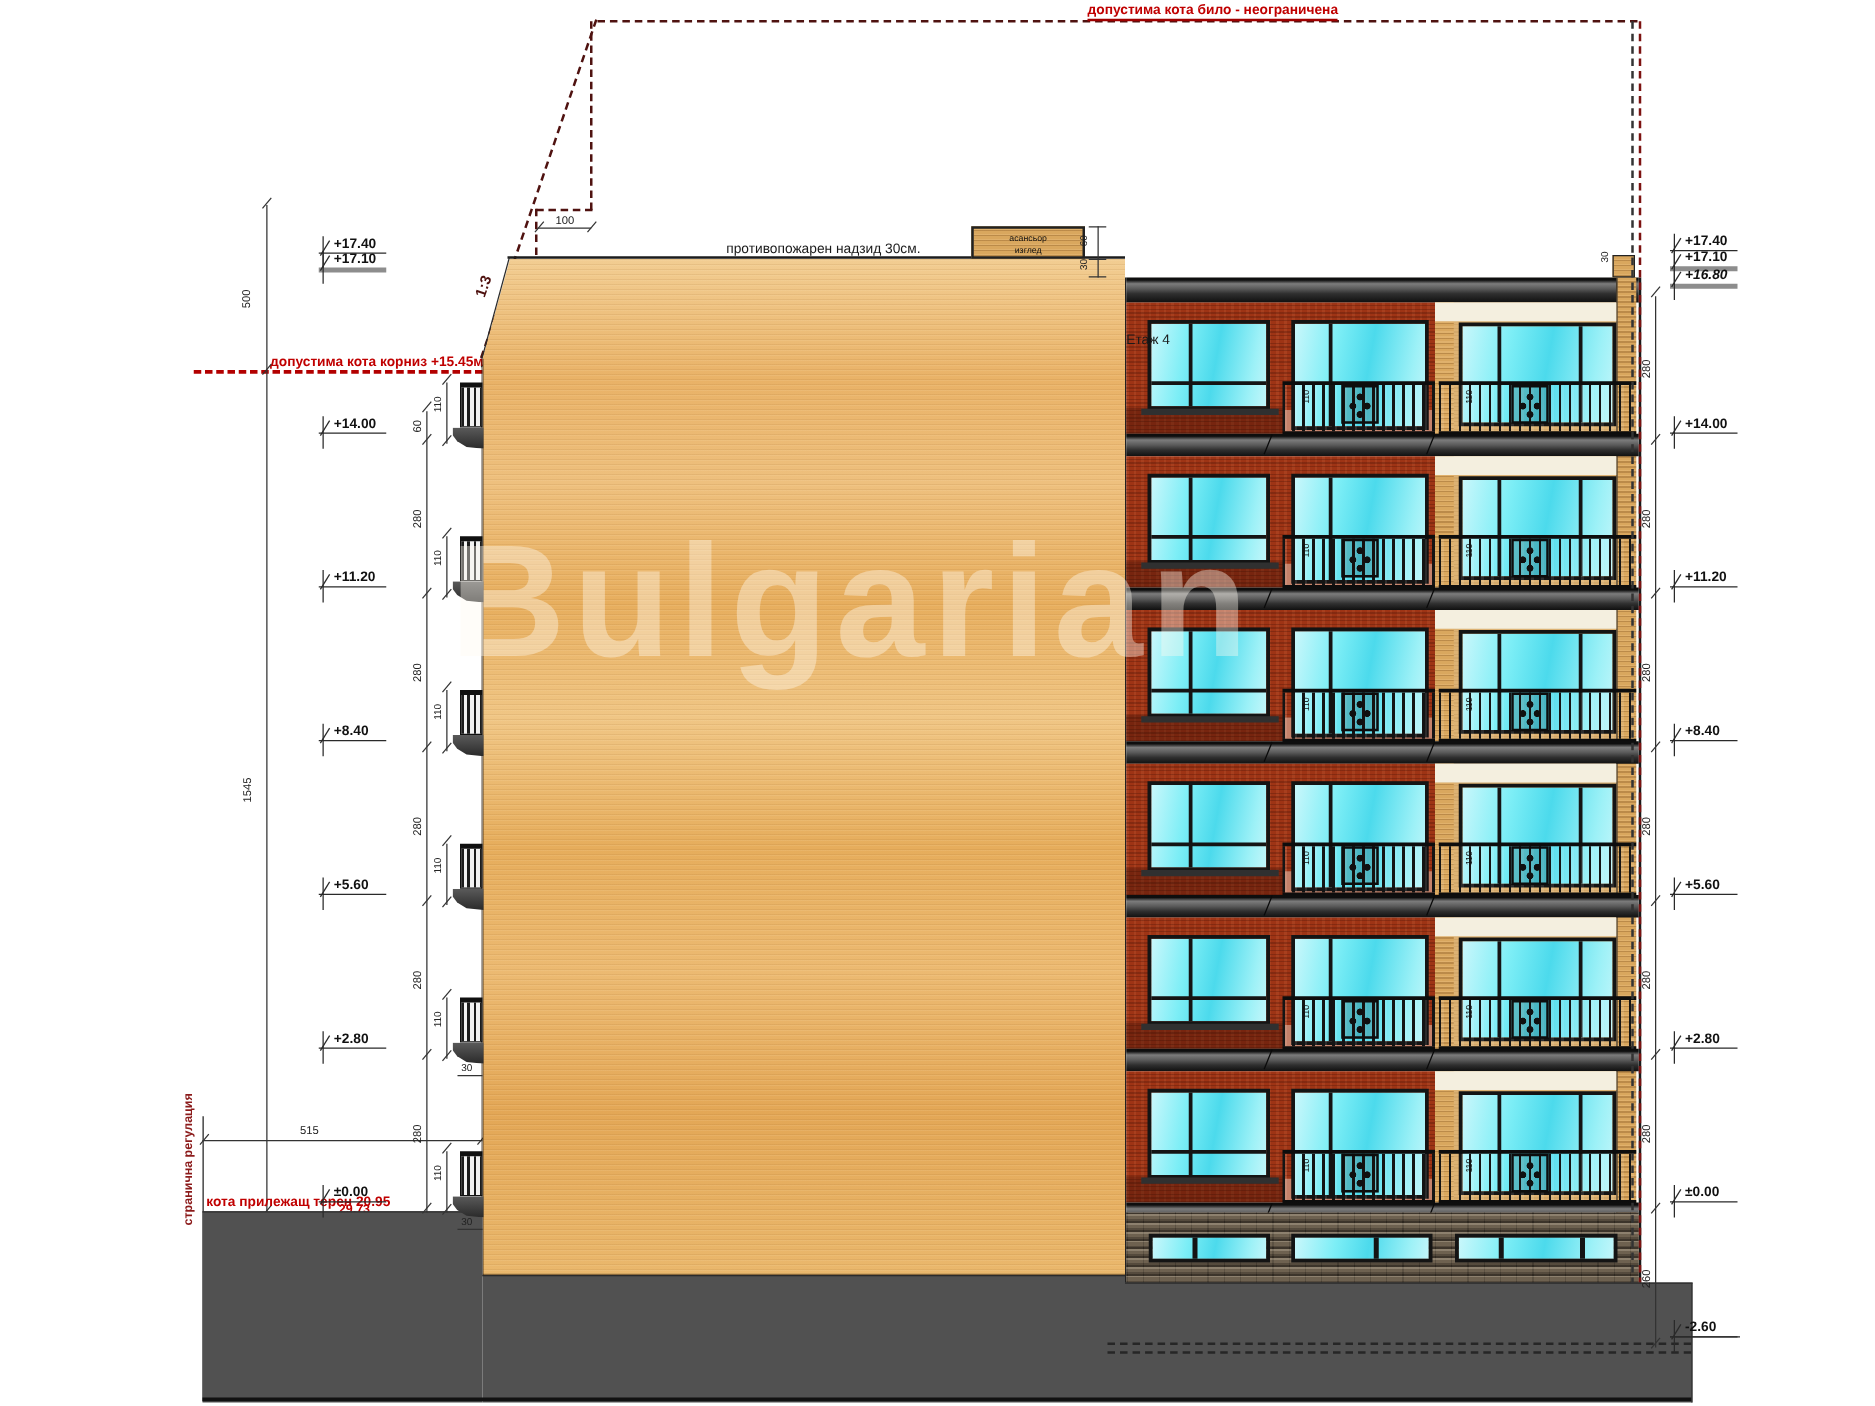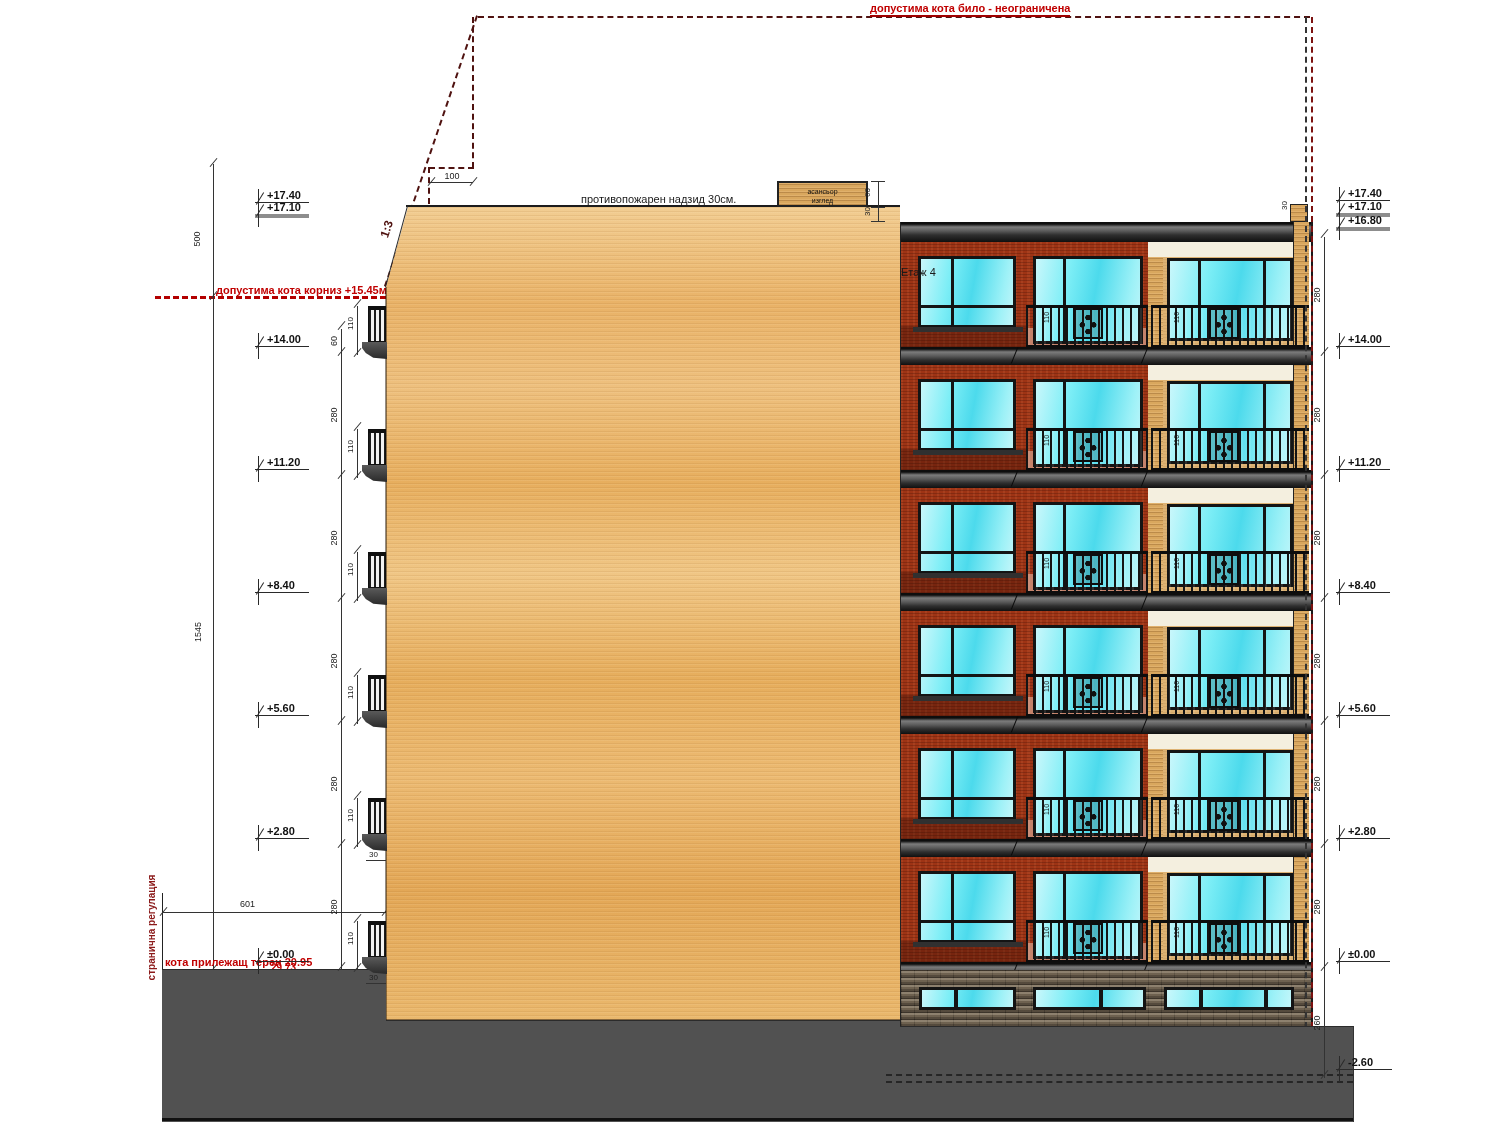--- a/index.html
+++ b/index.html
@@ -85,21 +85,21 @@
   <div class="abs tk" style="left:208px;top:295px;"></div>
   <div class="abs tk" style="left:208px;top:968px;"></div>
   <span class="abs dim rot" style="left:177px;top:234px;width:40px;">500</span>
   <span class="abs dim rot" style="left:176px;top:627px;width:44px;">1545</span>
 
   <div class="abs vline" style="left:162px;top:893px;height:228px;border-left:1.5px solid #222;"></div>
   <span class="abs" style="left:96px;top:922px;width:110px;text-align:center;transform:rotate(-90deg);font-size:10px;font-weight:bold;color:#8b1a1a;">странична регулация</span>
   <div class="abs dimline" style="left:162px;top:912px;width:224px;"></div>
   <div class="abs tk" style="left:158px;top:911px;"></div>
   <div class="abs tk" style="left:380px;top:911px;"></div>
-  <span class="abs dim" style="left:240px;top:899px;">601</span>
+  <span class="abs dim" style="left:240px;top:899px;">515</span>
   <span class="abs redtxt" style="left:165px;top:956px;">кота прилежащ терен 20.95</span>
   <span class="abs redtxt" style="left:271px;top:962px;font-size:10px;">29.73</span>
 
   <div class="abs" id="firewall"></div>
   <div class="abs" style="left:406px;top:205px;width:494px;height:2px;background:#1c1c1c;"></div>
   <div class="abs" style="left:408px;top:206px;width:84px;height:0;border-top:1.5px solid #2a2a2a;transform-origin:0 0;transform:rotate(105.2deg);"></div>
   <div class="abs" style="left:385px;top:287px;width:2px;height:734px;background:rgba(40,25,10,.5);"></div>
   <div class="abs" style="left:386px;top:1019px;width:514px;height:2px;background:rgba(30,20,10,.45);"></div>
   <span class="abs blktxt" style="left:581px;top:193px;">противопожарен надзид 30см.</span>
 
@@ -305,20 +305,21 @@
   <div class="abs" style="left:1311px;top:17px;height:1011px;width:0;border-left:2px dashed #7c1210;"></div>
 
   <div class="abs gnd" style="left:162px;top:969px;width:224px;height:152px;"></div>
   <div class="abs gnd" style="left:386px;top:1020px;width:514px;height:101px;"></div>
   <div class="abs gnd" style="left:900px;top:1026px;width:453px;height:95px;border-right:1.5px solid #333;"></div>
   <div class="abs" style="left:162px;top:1118px;width:1191px;height:3px;background:#111;"></div>
   <div class="abs fdsh" style="left:886px;top:1074px;width:467px;"></div>
   <div class="abs fdsh" style="left:886px;top:1081px;width:467px;"></div>
 
   <div class="abs" id="wm">
+    <div>Bulgarian</div>
   </div>
 <div class="mline" style="position: absolute; left: 255px; top: 202px; width: 54px;"></div>
     <div class="mvbar" style="position: absolute; left: 258px; top: 189px;"></div>
     <div class="mtick" style="position: absolute; left: 253px; top: 198px;"></div>
     <span class="mlbl" style="position: absolute; left: 267px; top: 189px;">+17.40</span>
     <div class="mline thick" style="position: absolute; left: 255px; top: 214px; width: 54px;"></div>
     <div class="mvbar" style="position: absolute; left: 258px; top: 201px;"></div>
     <div class="mtick" style="position: absolute; left: 253px; top: 210px;"></div>
     <span class="mlbl" style="position: absolute; left: 267px; top: 201px;">+17.10</span>
     <div class="mline" style="position: absolute; left: 255px; top: 346px; width: 54px;"></div>
@@ -349,21 +350,21 @@
     <div class="mvbar" style="position: absolute; left: 1339px; top: 187px;"></div>
     <div class="mtick" style="position: absolute; left: 1334px; top: 196px;"></div>
     <span class="mlbl" style="position: absolute; left: 1348px; top: 187px;">+17.40</span>
     <div class="mline thick" style="position: absolute; left: 1336px; top: 213px; width: 54px;"></div>
     <div class="mvbar" style="position: absolute; left: 1339px; top: 200px;"></div>
     <div class="mtick" style="position: absolute; left: 1334px; top: 209px;"></div>
     <span class="mlbl" style="position: absolute; left: 1348px; top: 200px;">+17.10</span>
     <div class="mline thick" style="position: absolute; left: 1336px; top: 227px; width: 54px;"></div>
     <div class="mvbar" style="position: absolute; left: 1339px; top: 214px;"></div>
     <div class="mtick" style="position: absolute; left: 1334px; top: 223px;"></div>
-    <span class="mlbl" style="position: absolute; left: 1348px; top: 214px;">+16.80</span>
+    <span class="mlbl" style="position: absolute; left: 1348px; top: 214px; font-style: italic;">+16.80</span>
     <div class="mline" style="position: absolute; left: 1336px; top: 346px; width: 54px;"></div>
     <div class="mvbar" style="position: absolute; left: 1339px; top: 333px;"></div>
     <div class="mtick" style="position: absolute; left: 1334px; top: 342px;"></div>
     <span class="mlbl" style="position: absolute; left: 1348px; top: 333px;">+14.00</span>
     <div class="mline" style="position: absolute; left: 1336px; top: 469px; width: 54px;"></div>
     <div class="mvbar" style="position: absolute; left: 1339px; top: 456px;"></div>
     <div class="mtick" style="position: absolute; left: 1334px; top: 465px;"></div>
     <span class="mlbl" style="position: absolute; left: 1348px; top: 456px;">+11.20</span>
     <div class="mline" style="position: absolute; left: 1336px; top: 592px; width: 54px;"></div>
     <div class="mvbar" style="position: absolute; left: 1339px; top: 579px;"></div>

